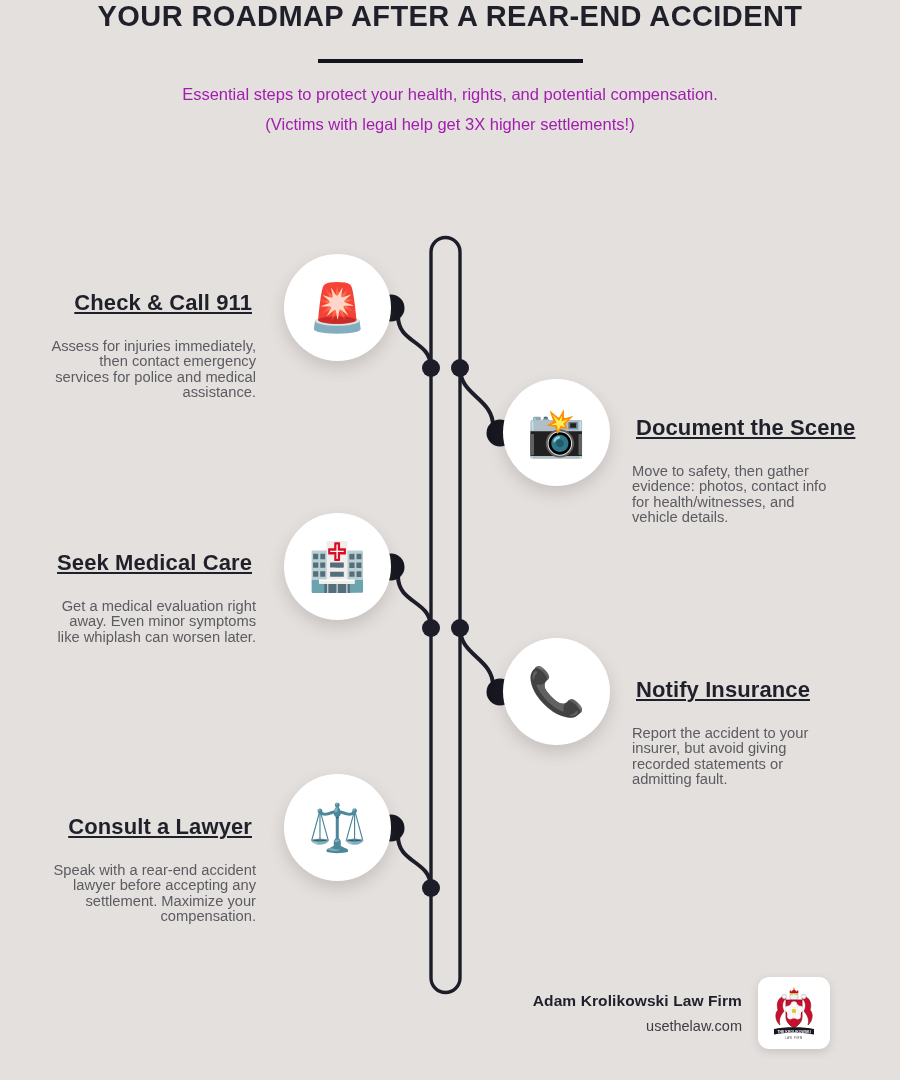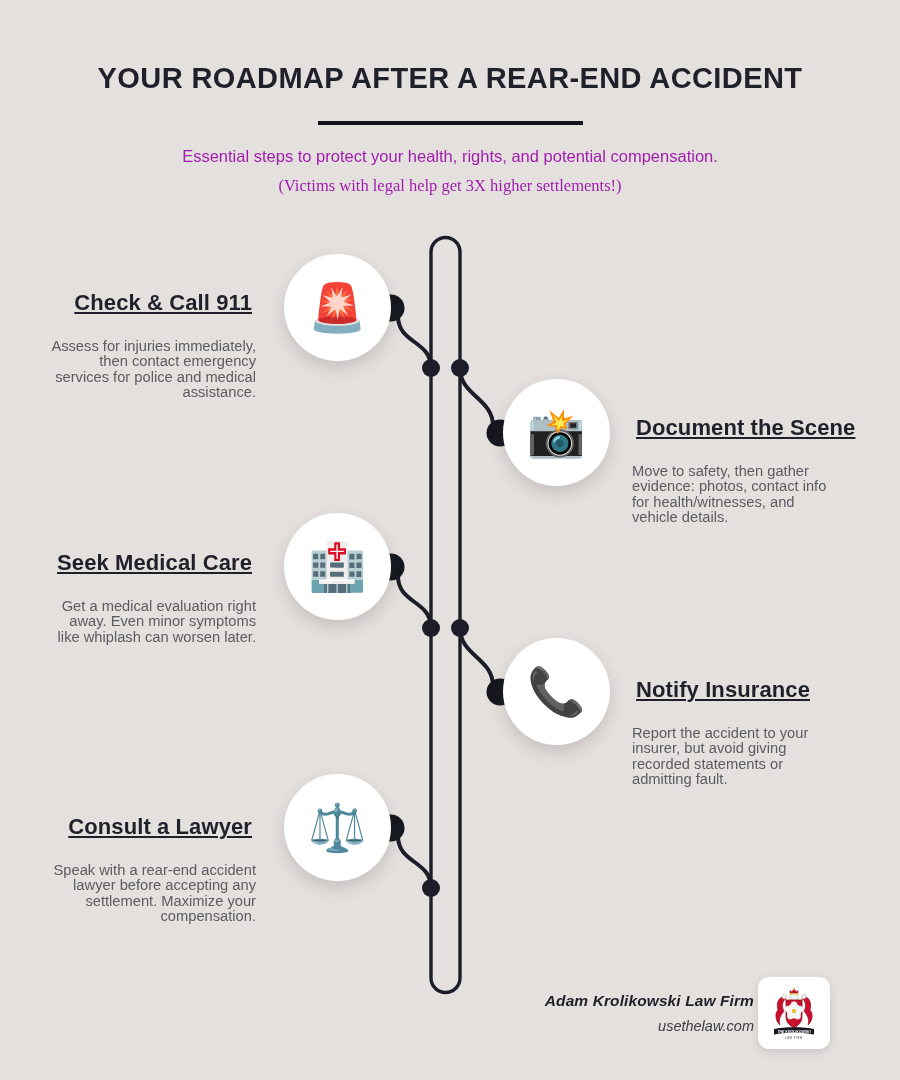--- a/index.html
+++ b/index.html
@@ -18,21 +18,20 @@
 
   
   .header {
     position: absolute;
     top: 0; left: 0;
     width: 900px;
     text-align: center;
   }
   .title {
     margin: 0;
-    padding-top: 62px;
     font-size: 29px;
     font-weight: bold;
     letter-spacing: 0.4px;
     color: #1f2029;
     text-transform: uppercase;
     font-family: "Liberation Sans", sans-serif;
   }
   .divider {
     width: 265px;
     height: 4px;
@@ -105,22 +104,21 @@
   
   .footer {
     position: absolute;
     left: 490px;
     top: 968px;
     width: 340px;
     height: 90px;
     display: flex;
     align-items: center;
     justify-content: flex-end;
-    gap: 4px;
-    font-style: italic;
+    gap: 16px;
   }
   .footer-text { text-align: right; }
   .firm-name {
     margin: 0;
     font-size: 15.5px;
     font-weight: bold;
     color: #1f2029;
     letter-spacing: 0.1px;
   }
   .firm-site {
@@ -142,21 +140,21 @@
     flex: 0 0 auto;
   }
 </style>
 </head>
 <body>
 
 <div class="header">
   <h1 class="title">YOUR ROADMAP AFTER A REAR-END ACCIDENT</h1>
   <div class="divider"></div>
   <p class="subtitle">Essential steps to protect your health, rights, and potential compensation.</p>
-  <p class="subtitle" style="padding-top:4px;font-family:Liberation Serif, serif;">(Victims with legal help get 3X higher settlements!)</p>
+  <p class="subtitle" style="padding-top:4px;">(Victims with legal help get 3X higher settlements!)</p>
 </div>
 
 <svg class="connectors" width="900" height="1080" viewBox="0 0 900 1080" fill="none">
 
   <path d="M431,252 A14.5,14.5 0 0 1 460,252 L460,978 A14.5,14.5 0 0 1 431,978 Z" stroke="#1c1d28" stroke-width="3.4" fill="none"></path>
 
   <path d="M431,368 C431,340 398,344 398,316 L392,309" stroke="#1c1d28" stroke-width="4" fill="none" stroke-linecap="round"></path>
   <circle cx="431" cy="368" r="9" fill="#1c1d28"></circle>
   <circle cx="391" cy="308" r="13.5" fill="#15161f"></circle>
 

